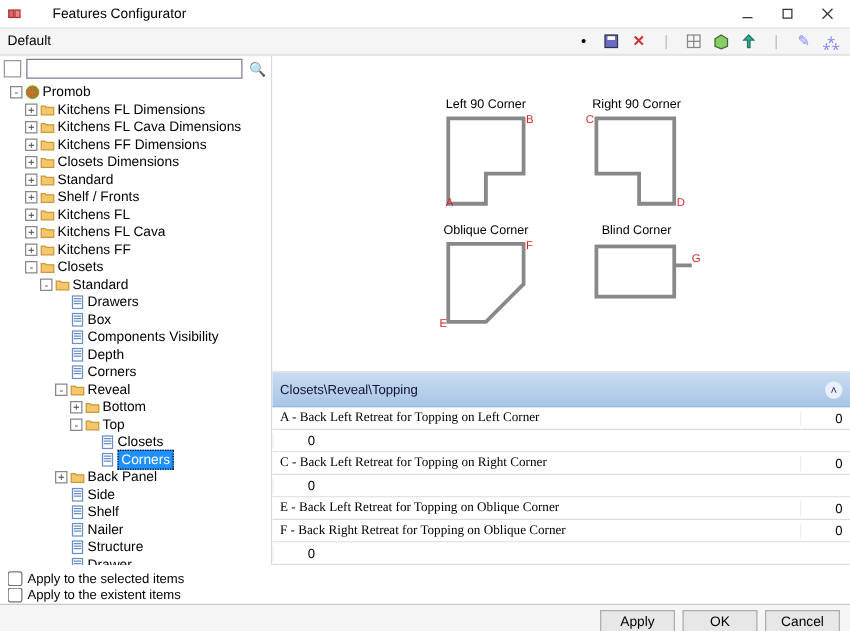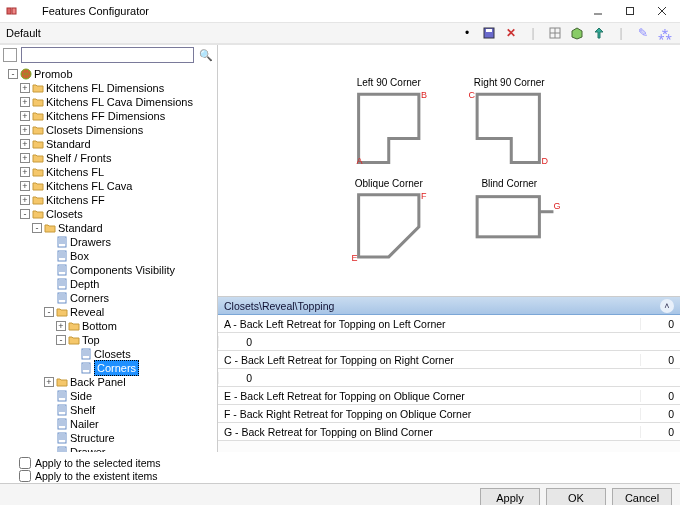--- a/index.html
+++ b/index.html
@@ -120,21 +120,21 @@
     background: #fff;
   }
   .diagram-svg { width: 100%; height: 100%; }
   .param-area {
     height: 160px;
     border-top: 1px solid #ccc;
     background: #fcfcfc;
     display: flex; flex-direction: column;
   }
   .param-header {
-    height: 18px;
+    height: 28px;
     background: linear-gradient(#c9dcf0, #a8c5e6);
     border-bottom: 1px solid #7ba6d6;
     padding: 0 6px;
     display: flex; align-items: center;
     font-size: 10.5px;
     color: #113;
   }
   .param-header .spacer { flex:1; }
   .param-expand {
     width: 14px; height: 14px;
@@ -145,29 +145,29 @@
   }
   .param-list { flex:1; }
   .param-row {
     display: flex;
     height: 18px;
     align-items: center;
     border-bottom: 1px solid #ddd;
     font-size: 10.5px;
     background: #fff;
   }
-  .param-row .pname { flex:1; padding-left: 6px; }
+  .param-row .pname { flex:1; padding-left: 6px; font-family: Liberation Serif, serif; }
   .param-row .pval {
     width: 40px;
     text-align: right;
     padding-right: 6px;
     border-left: 1px solid #eee;
   }
   .apply-checks {
-    padding: 4px 6px 0 19px;
+    padding: 4px 6px 0 6px;
     font-size: 10.5px;
   }
   .apply-checks label { display:flex; align-items:center; gap:4px; margin: 1px 0;}
   .apply-checks input { width:12px; height:12px; margin:0;}
   .footer {
     height: 28px;
     border-top: 1px solid #ccc;
     display: flex;
     align-items: center;
     justify-content: flex-end;
@@ -632,21 +632,20 @@
           </div>
           <div class="param-row">
             <span class="pname">E - Back Left Retreat for Topping on Oblique Corner</span>
             <span class="pval">0</span>
           </div>
           <div class="param-row">
             <span class="pname">F - Back Right Retreat for Topping on Oblique Corner</span>
             <span class="pval">0</span>
           </div>
           <div class="param-row">
-            <span class="pname">G - Back Retreat for Topping on Blind Corner</span>
             <span class="pval">0</span>
           </div>
         </div>
     </div>
   </div>
 </div>
 
 <div class="apply-checks">
   <label>
     <input type="checkbox" style="">

